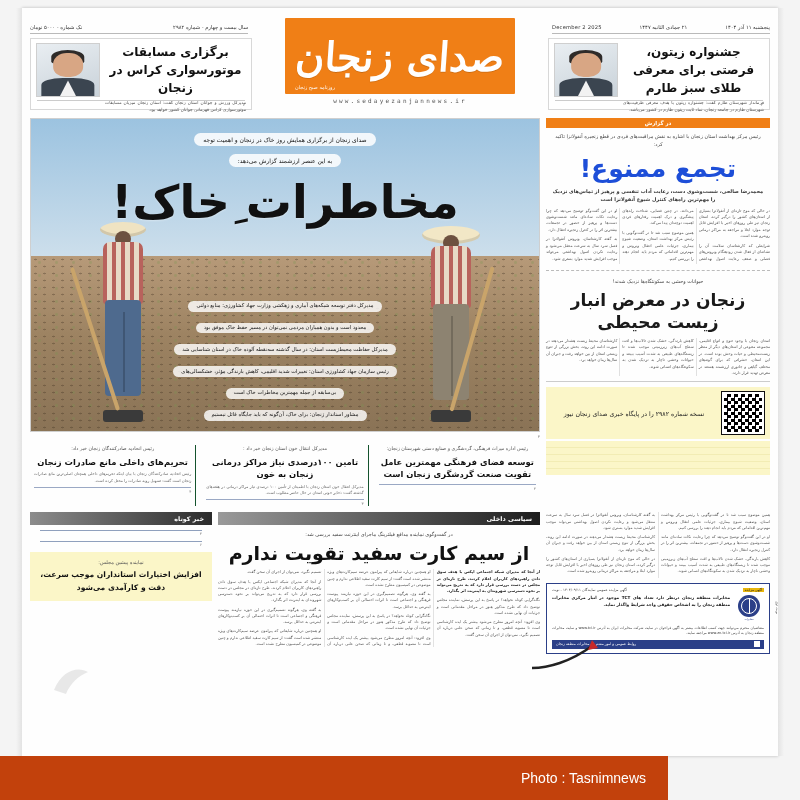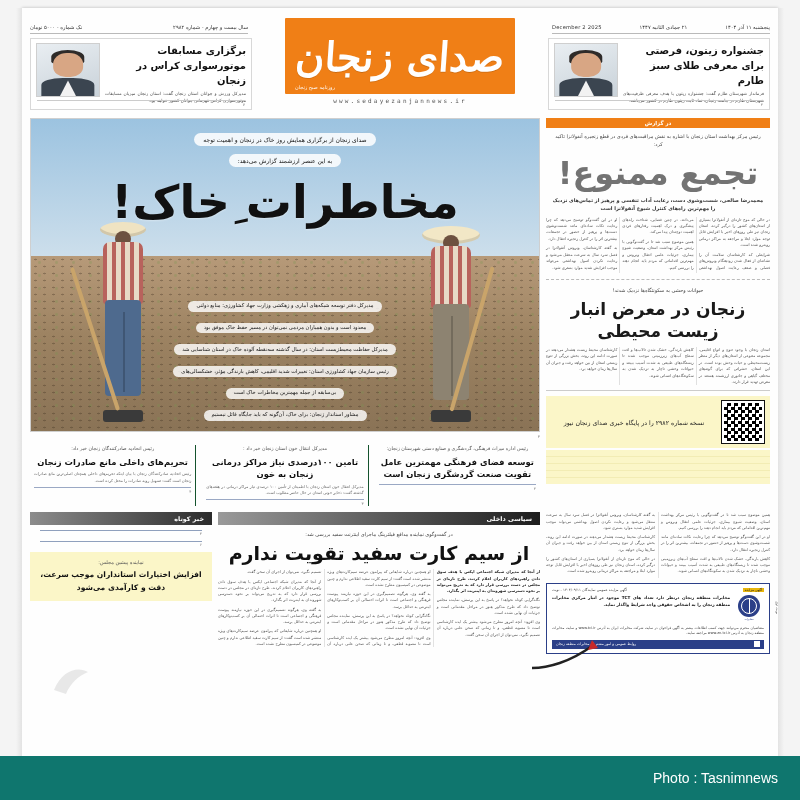--- a/index.html
+++ b/index.html
@@ -47,35 +47,35 @@
   .p-bg{position:absolute;inset:0;background:linear-gradient(160deg,#e9eef2,#c9d2d9);}
   .p-head{position:absolute;left:50%;top:18%;width:48%;height:46%;transform:translateX(-50%);
           border-radius:46% 46% 42% 42%;background:#d8a684;}
   .p-hair{position:absolute;left:50%;top:12%;width:54%;height:26%;transform:translateX(-50%);
           border-radius:50% 50% 18% 18%;background:#2f2b29;}
   .p-body{position:absolute;left:50%;bottom:0;width:86%;height:34%;transform:translateX(-50%);
           border-radius:40% 40% 0 0;background:#3b4550;}
   .p-shirt{position:absolute;left:50%;bottom:0;width:26%;height:30%;transform:translateX(-50%);
            background:#f2f2f2;clip-path:polygon(50% 0,100% 100%,0 100%);}
   .teaser-txt{flex:1;min-width:0;}
-  .teaser-title{font-size:10px;font-weight:bold;color:#111;line-height:1.5;text-align:right;}
+  .teaser-title{font-size:12px;font-weight:bold;color:#111;line-height:1.5;text-align:center;}
   .teaser-body{margin-top:3px;font-size:4.4px;color:#555;line-height:1.55;text-align:justify;}
   .teaser-foot{position:absolute;bottom:2px;left:6px;right:6px;border-top:1px solid #ccc;padding-top:1px;
                font-size:4px;color:#777;}
 
   
   .grid{display:flex;gap:6px;margin-top:4px;}
   .col-left{width:224px;}
   .col-main{flex:1;}
 
   
   .ribbon{background:#f07f16;color:#fff;font-size:5.4px;font-weight:bold;text-align:center;
           padding:2px 0;margin-bottom:4px;}
   .kicker{font-size:5px;color:#444;line-height:1.65;text-align:center;padding:0 6px;}
-  .bighead{font-size:32px;font-weight:bold;color:#737373;text-align:center;margin:5px 0 4px;
+  .bighead{font-size:25px;font-weight:bold;color:#1d4ed8;text-align:center;margin:5px 0 4px;
            letter-spacing:-.5px;}
   .bighead.dark{color:#1a1a1a;font-size:17px;line-height:1.25;}
   .subhead{font-size:5px;color:#333;font-weight:bold;text-align:center;line-height:1.6;padding:0 4px;}
   .cols3{column-count:3;column-gap:5px;column-rule:1px solid #e0e0e0;font-size:3.9px;color:#555;
          line-height:1.65;text-align:justify;margin-top:5px;}
   .cols3 p{margin:0 0 3px;}
   .hr-d{border-top:1px dashed #bbb;margin:6px 0;}
   .hr-s{border-top:1px solid #ccc;margin:5px 0;}
 
   
@@ -189,21 +189,21 @@
   .ad-bar{margin-top:3px;background:#2b3f88;color:#fff;font-size:3.6px;padding:1.5px 4px;
           display:flex;justify-content:space-between;align-items:center;}
   .ad-chip{width:6px;height:6px;background:#fff;}
   .ad-side{position:absolute;right:-9px;top:18px;font-size:3.4px;color:#555;
            writing-mode:vertical-rl;}
   .swoosh{position:absolute;left:-16px;bottom:-18px;width:70px;height:34px;}
 
   .wm{position:absolute;left:18px;bottom:48px;width:46px;height:46px;opacity:.18;}
 
   
-  .credit{position:absolute;left:0;bottom:0;width:800px;height:44px;background:#0f766e;color:#fff;
+  .credit{position:absolute;left:0;bottom:0;width:668px;height:44px;background:#c2410c;color:#fff;
           display:flex;align-items:center;margin-top:28px;}
   .credit span{font-size:14px;margin-right:22px;font-family:"Liberation Sans",sans-serif;direction:ltr;}
 </style>
 </head>
 <body>
 
 <div class="page">
   <div class="sheet">
     <div class="inner">
 

